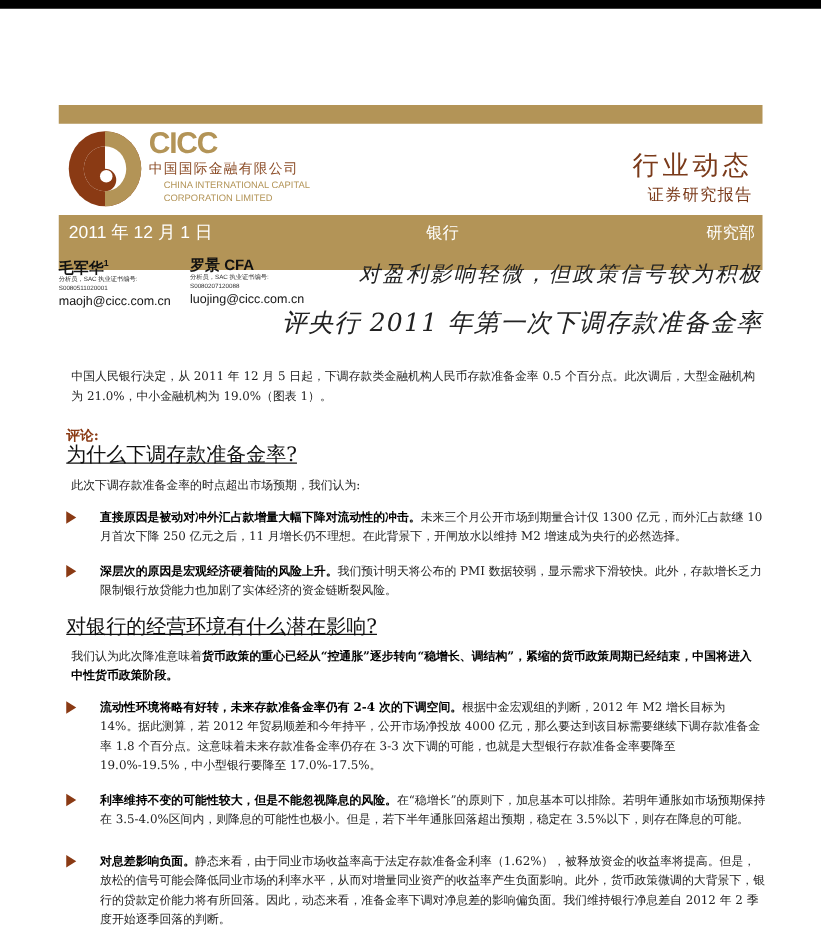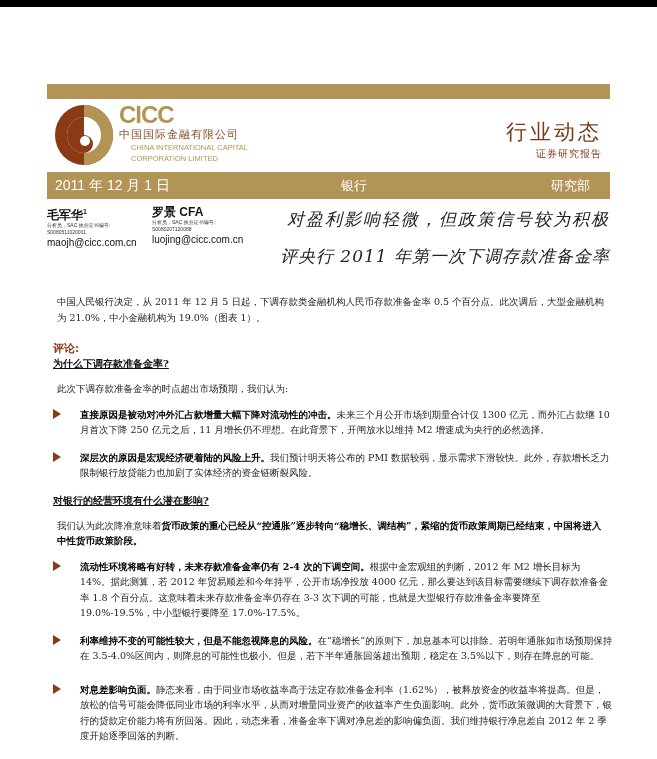--- a/index.html
+++ b/index.html
@@ -10,35 +10,35 @@
     color:#222;
   }
   .topbar { position:absolute; left:0; top:0; width:657px; height:7px; background:#000; }
   .goldbar-top { position:absolute; left:47px; top:84px; width:563px; height:15px; background:#b39457; }
   .logo { position:absolute; left:54px; top:104px; width:60px; height:62px; }
   .brand { position:absolute; left:119px; top:103px; }
   .brand .cicc { font-family:"Liberation Sans", sans-serif; font-weight:bold; font-size:24px; color:#b39457; letter-spacing:-1px; line-height:24px; }
   .brand .cn { font-family:"DejaVu Sans", sans-serif; font-size:11px; color:#8a4a24; line-height:15px; letter-spacing:1px;}
   .brand .en { font-family:"Liberation Sans", sans-serif; font-size:7.5px; color:#b39457; line-height:11px;margin-left:12px; }
   .report-type { position:absolute; right:55px; top:118px; font-size:21px; color:#7a3a1a; letter-spacing:3px; font-family:"DejaVu Serif", serif;}
-  .report-sub { position:absolute; right:55px; top:147px; font-size:10px; color:#7a3a1a; letter-spacing:1px; }
-  .goldbar-mid { position:absolute; left:47px; top:172px; width:563px; height:27px; background:#b39457; color:#fff; }
+  .report-sub { position:absolute; right:55px; top:147px; font-size:13px; color:#7a3a1a; letter-spacing:1px; }
+  .goldbar-mid { position:absolute; left:47px; top:172px; width:563px; height:44px; background:#b39457; color:#fff; }
   .goldbar-mid .date { position:absolute; left:8px; top:5px; font-family:"Liberation Sans", sans-serif; font-size:14px; }
   .goldbar-mid .sector { position:absolute; left:294px; top:5px; font-size:13px; }
-  .goldbar-mid .dept { position:absolute; right:20px; top:5px; font-size:13px; }
+  .goldbar-mid .dept { position:absolute; right:6px; top:5px; font-size:13px; }
   .author { position:absolute; top:205px; font-family:"Liberation Sans", sans-serif; }
   .author .name { font-size:12px; font-weight:bold; color:#111; line-height:14px; }
   .author .name sup { font-size:7px; }
   .author .cert { font-size:5px; color:#333; line-height:7px; }
   .author .email { font-size:10px; color:#111; line-height:13px; }
   .headline { position:absolute; right:47px; top:208px; font-size:17px; font-style:italic; color:#222; letter-spacing:2px; }
-  .subheadline { position:absolute; right:47px; top:245px; font-size:17px; font-style:italic; color:#222; letter-spacing:1px; }
+  .subheadline { position:absolute; right:47px; top:245px; font-size:20px; font-style:italic; color:#222; letter-spacing:1px; }
   .content { position:absolute; left:53px; top:290px; width:560px; font-size:9.5px; line-height:15.5px; }
   .sec-title { color:#8a3a14; font-weight:bold; font-size:11px; line-height:15px; }
-  .q-title { font-weight:bold; text-decoration:underline; font-size:10px; line-height:15px; color:#111;}
+  .q-title { font-weight:normal; text-decoration:underline; font-size:16px; line-height:15px; color:#111;}
   p { margin:4px; }
   .gap { height:12px; }
   .gap-s { height:6px; }
   .bullet { position:relative; padding-left:27px; }
   .bullet .arrow { position:absolute; left:0; top:2px; width:0; height:0; border-left:8px solid #8a3a14; border-top:5px solid transparent; border-bottom:5px solid transparent; }
   .bullet b, .para b { color:#000; }
 </style>
 </head>
 <body>
 

